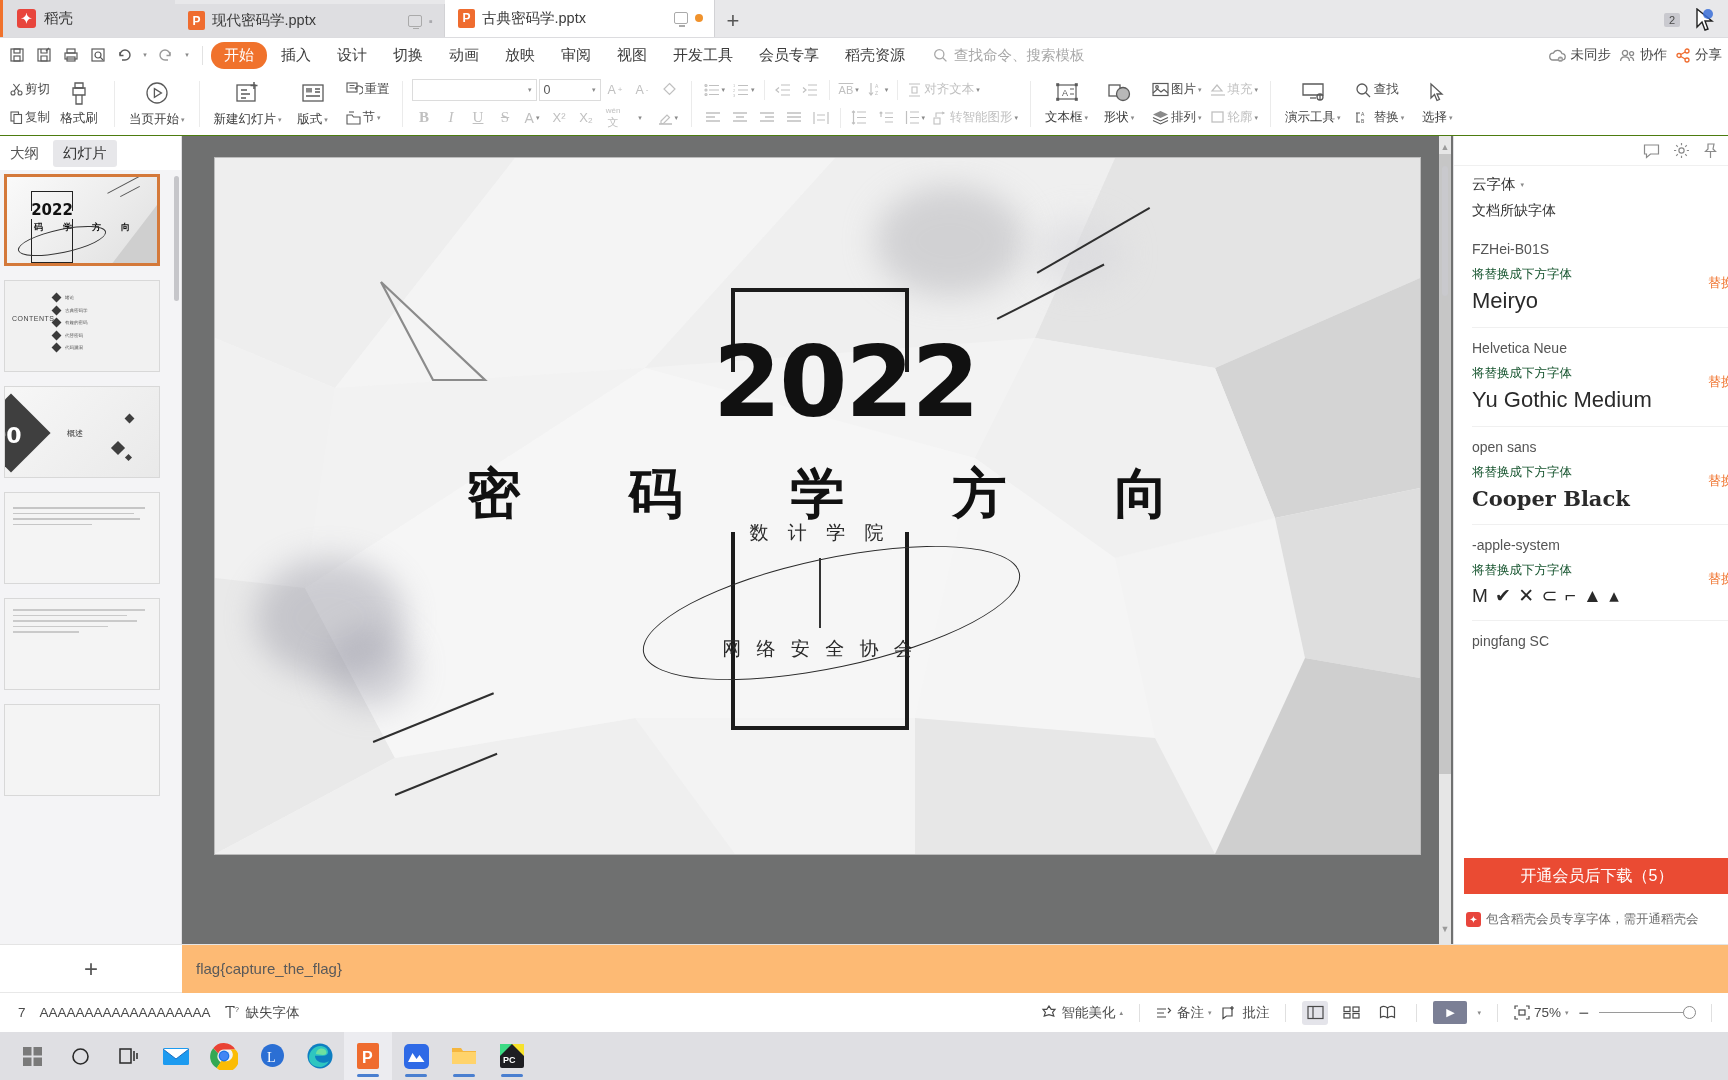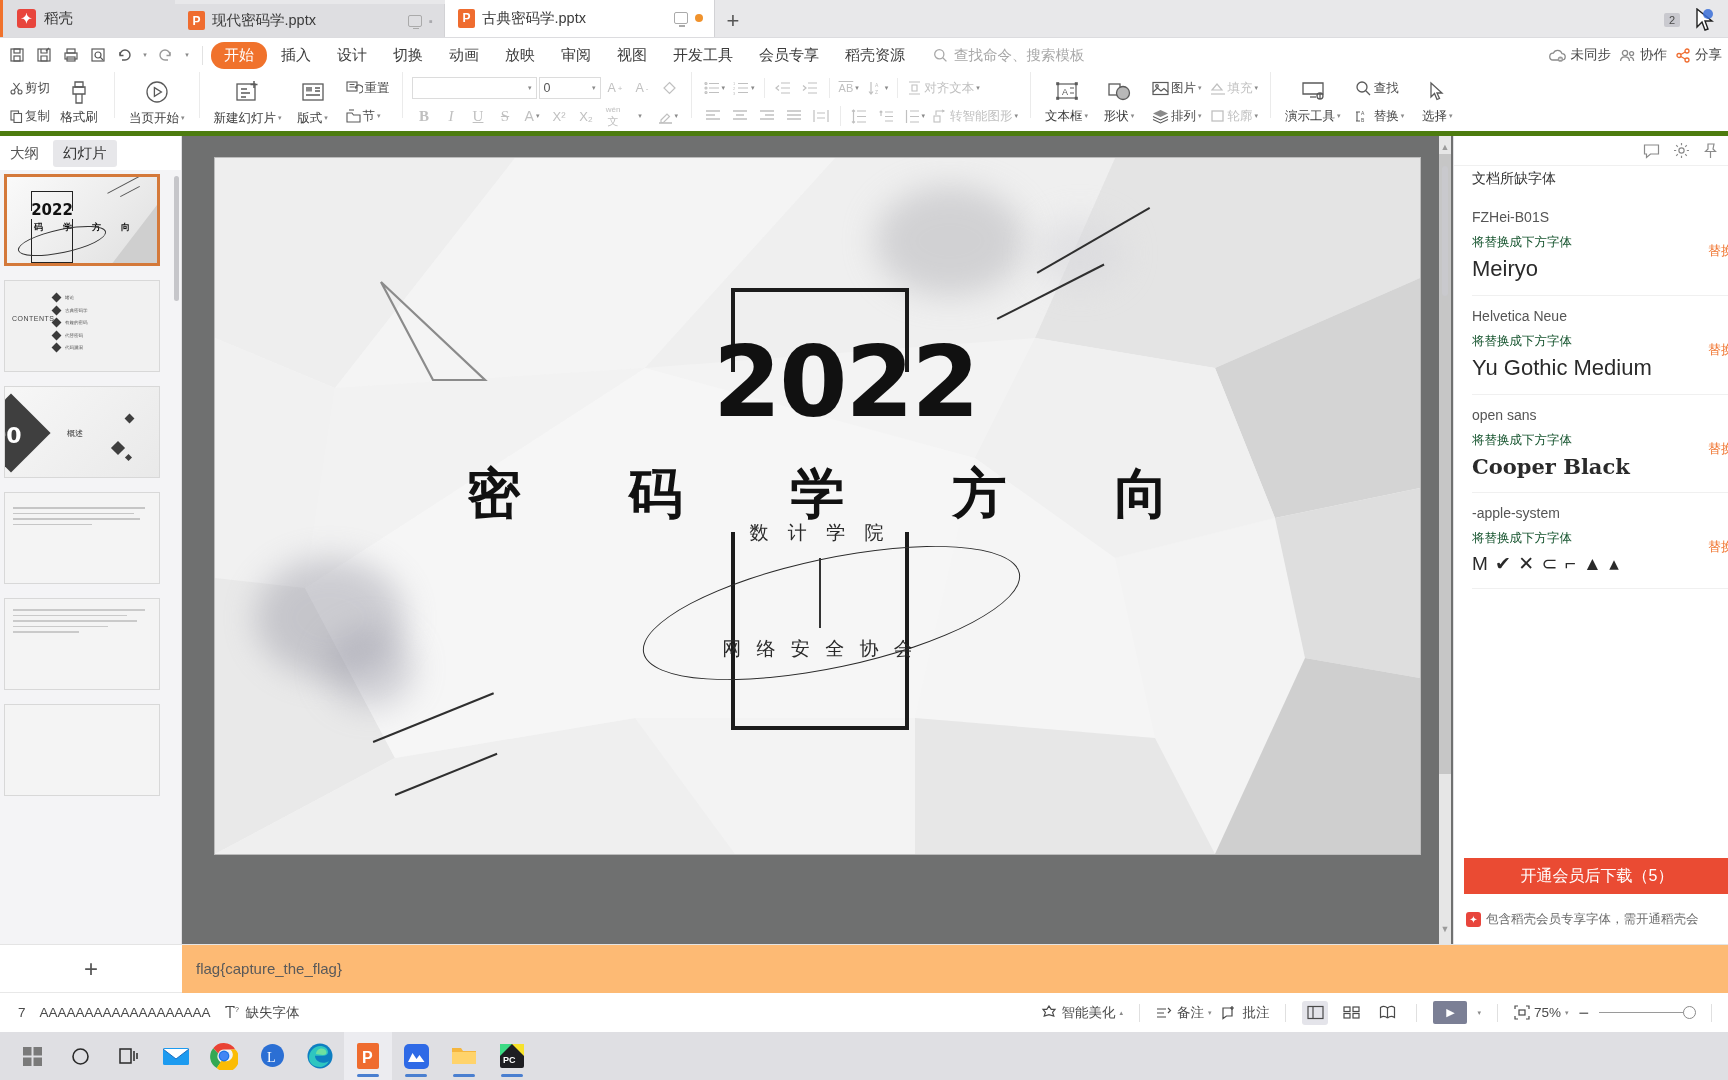--- a/index.html
+++ b/index.html
@@ -53,21 +53,21 @@
   .qsep{width:1px;height:19px;background:#e2e2e2;margin:0 6px;}
   .menu-item{
     padding:4px 12px;font-size:15px;color:#3c3c3c;border-radius:4px;white-space:nowrap;
   }
   .menu-item.on{background:#f0722c;color:#fff;padding:4px 13px;border-radius:13px;font-size:15px;}
   .searchbox{display:flex;align-items:center;gap:6px;margin-left:14px;color:#a8a8a8;font-size:14.5px;}
   .menu-right{margin-left:auto;display:flex;align-items:center;gap:8px;padding-right:6px;color:#4a4a4a;font-size:13.5px;}
   .mr-item{display:flex;align-items:center;gap:4px;white-space:nowrap;}
 
   
-  .ribbon{height:64px;background:#fff;display:flex;border-bottom:5px solid #4d7c0f;padding-left:2px;}
+  .ribbon{height:64px;background:#fff;display:flex;align-items:center;border-bottom:1px solid #4d7c0f;padding-left:2px;}
   .rgroup{display:flex;align-items:center;height:60px;padding:0 5px;}
   .rsep{width:1px;height:46px;background:#ebebeb;margin:0 4px;}
   .bigbtn{
     display:flex;flex-direction:column;align-items:center;justify-content:center;
     min-width:52px;padding:2px 5px;color:#3c3c3c;font-size:12.5px;gap:2px;
   }
   .bigbtn .lbl{font-size:12.5px;white-space:nowrap;display:flex;align-items:center;gap:2px;}
   .stack2{display:flex;flex-direction:column;gap:3px;}
   .srow{display:flex;align-items:center;gap:2px;}
   .sbtn{
@@ -897,20 +897,24 @@
           </svg>
       </span>
       <span>
         <svg width="15" height="16" viewBox="0 0 15 16" fill="none" stroke="#8a8a8a" stroke-width="1.2">
             <path d="M5 1h6l-1 5 2.5 2.5H2.5L5 6z"></path>
             <path d="M7.5 8.5V15"></path>
           </svg>
       </span>
     </div>
 
+    <div class="rp-head">
+      <span>云字体</span>
+      <span class="caret">▾</span>
+    </div>
 
     <div class="rp-sub">文档所缺字体</div>
 
     <div class="fontcard">
       <div class="fc-name">FZHei-B01S</div>
       <div class="fc-sub">将替换成下方字体</div>
       <div class="fc-target">Meiryo</div>
       <div class="fc-replace">替换</div>
     </div>
 
@@ -928,20 +932,23 @@
       <div class="fc-replace">替换</div>
     </div>
 
     <div class="fontcard">
       <div class="fc-name">-apple-system</div>
       <div class="fc-sub">将替换成下方字体</div>
       <div class="fc-target" style="font-size:19px;letter-spacing:1px">M ✔ ✕ ⊂ ⌐ ▲ ▴</div>
       <div class="fc-replace">替换</div>
     </div>
 
+    <div class="fontcard" style="border-bottom:none">
+      <div class="fc-name">pingfang SC</div>
+    </div>
 
     <div class="rp-cta">开通会员后下载（5）</div>
     <div class="rp-note">
       <span class="rp-note-logo">✦</span>
       <span>包含稻壳会员专享字体，需开通稻壳会</span>
     </div>
   </div>
 </div>
 
 <div class="notesbar">

